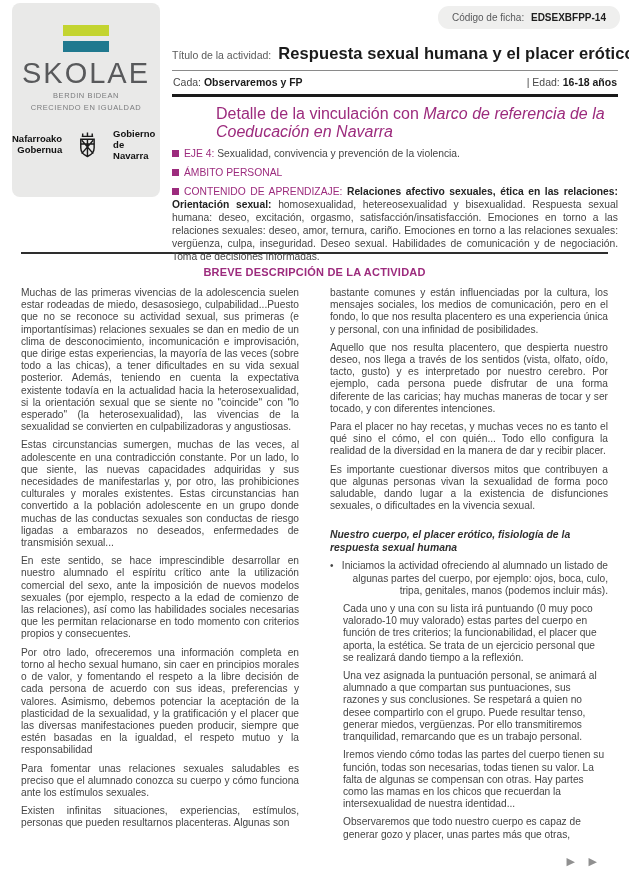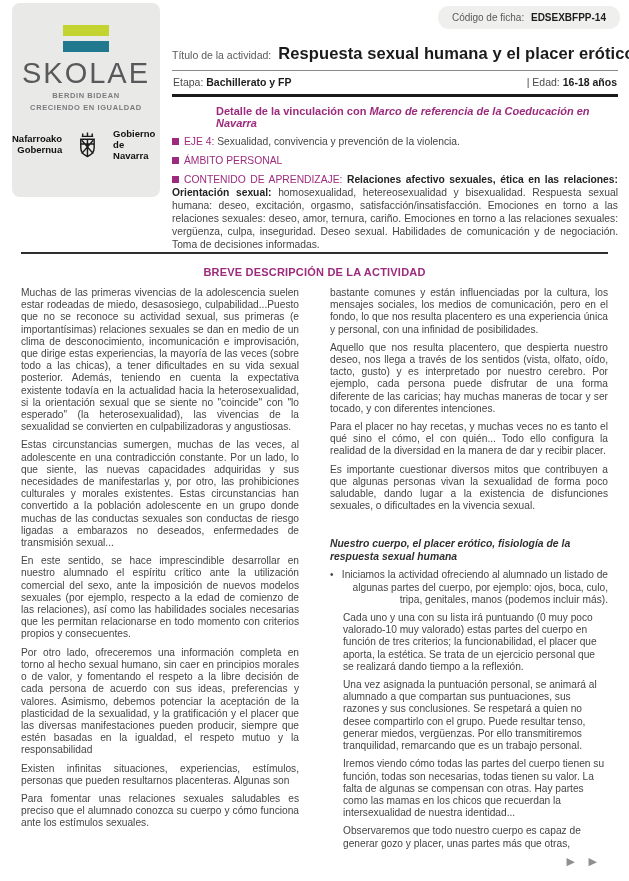--- a/index.html
+++ b/index.html
@@ -20,50 +20,50 @@
     background:#e9e9e8;border-radius:8px;text-align:center;
   }
   .bars{margin-top:22px;}
   .bar{display:block;margin:0 auto;width:46px;height:11px;}
   .bar.green{background:#c3d430;}
   .bar.teal{background:#20798f;margin-top:5px;}
   .skolae{
     margin-top:7px;font-size:29px;font-weight:500;color:#58595b;
     letter-spacing:2px;line-height:1;
   }
-  .tagline{font-size:7.5px;color:#7a7b7d;letter-spacing:0.6px;margin-top:3px;line-height:1.25;font-weight:bold;}
+  .tagline{font-size:7.5px;color:#7a7b7d;letter-spacing:0.6px;margin-top:3px;line-height:1.25;}
   .gov{display:flex;align-items:center;gap:14px;margin-top:16px;}
   .gov-text{font-size:9.5px;font-weight:bold;color:#111;line-height:1.15;}
   .gov-text.left{text-align:right;}
   .gov-text.right{text-align:left;}
   .head-right{position:absolute;left:172px;right:11px;top:44px;}
   .title-row{display:flex;align-items:baseline;gap:7px;white-space:nowrap;}
   .title-label{font-size:10.5px;color:#5a5a5a;}
   .page-title{font-size:16.5px;font-weight:bold;color:#1b1b1b;margin:0;letter-spacing:0.1px;}
   .rule-thin{border-top:1px solid #8a8a8a;margin-top:7px;}
   .meta-row{display:flex;justify-content:space-between;padding:5px 1px 6px;font-size:10.5px;color:#4a4a4a;}
   .meta-row strong{color:#1b1b1b;}
   .rule-thick{border-top:3px solid #1a1a1a;}
-  .vinc-heading{margin-top:8px;font-size:11px;font-weight:bold;color:#9c2b7d;padding-left:44px;}
+  .vinc-heading{margin-top:8px;font-size:16px;font-weight:normal;color:#9c2b7d;padding-left:44px;}
   .vinc-heading em{font-style:italic;}
   .vitem{margin-top:6px;font-size:10.3px;line-height:13px;color:#454545;}
   .vitem.justify{text-align:justify;}
   .sq{display:inline-block;width:7px;height:7px;background:#9c2b7d;margin-right:5px;}
   .vlabel{color:#9c2b7d;}
   .vitem strong{color:#242424;}
   
   .section-band{margin:0 21px;border-top:2px solid #2e2e2e;padding-top:12px;text-align:center;}
   .section-title{color:#9c2b7d;font-weight:bold;font-size:11px;letter-spacing:0.2px;}
   
   .columns{display:flex;gap:31px;margin:9px 21px 0;}
   .col{flex:1;min-width:0;font-size:10.2px;line-height:12.2px;color:#454545;text-align:justify;}
   .col p{margin:0 0 6px;}
   .subheading{
     font-size:10.4px;font-weight:bold;font-style:italic;color:#303030;
-    margin:26px 0 6px;text-align:left;line-height:12.5px;
+    margin:17px 0 6px;text-align:left;line-height:12.5px;
   }
   .bullet-row{display:flex;gap:5px;text-align:left;margin-bottom:6px;}
   .bullet-dot{flex:0 0 auto;font-size:10px;line-height:12.2px;}
   .bullet-row p{margin:0;text-align:right;}
   .col p.indent{margin-left:13px;text-align:left;}
   
   .arrows{
     position:absolute;right:27px;bottom:13px;color:#909090;font-size:11px;
     letter-spacing:5px;font-family:"DejaVu Sans",sans-serif;
   }
@@ -108,22 +108,22 @@
     </div>
 
     <div class="head-right">
       <div class="title-row">
         <span class="title-label">Título de la actividad:</span>
         <h1 class="page-title">Respuesta sexual humana y el placer erótico</h1>
       </div>
       <div class="rule-thin"></div>
       <div class="meta-row">
         <div>
-          <span>Etapa:</span>
-          <strong>Bachillerato y FP</strong>
+          <span>Cada:</span>
+          <strong>Observaremos y FP</strong>
         </div>
         <div>
           <span>| Edad:</span>
           <strong>16-18 años</strong>
         </div>
       </div>
       <div class="rule-thick"></div>
       <div class="vinc-heading">
         <span>Detalle de la vinculación con </span><em>Marco de referencia de la Coeducación en Navarra</em>
       </div>
@@ -144,22 +144,22 @@
   <div class="section-band">
     <div class="section-title">BREVE DESCRIPCIÓN DE LA ACTIVIDAD</div>
   </div>
 
   <div class="columns">
     <div class="col">
       <p>Muchas de las primeras vivencias de la adolescencia suelen estar rodeadas de miedo, desasosiego, culpabilidad...Puesto que no se reconoce su actividad sexual, sus primeras (e importantísimas) relaciones sexuales se dan en medio de un clima de desconocimiento, incomunicación e improvisación, que dirige estas experiencias, la mayoría de las veces (sobre todo a las chicas), a tener dificultades en su vida sexual posterior. Además, teniendo en cuenta la expectativa existente todavía en la actualidad hacia la heterosexualidad, si la orientación sexual que se siente no "coincide" con "lo esperado" (la heterosexualidad), las vivencias de la sexualidad se convierten en culpabilizadoras y angustiosas.</p>
       <p>Estas circunstancias sumergen, muchas de las veces, al adolescente en una contradicción constante. Por un lado, lo que siente, las nuevas capacidades adquiridas y sus necesidades de manifestarlas y, por otro, las prohibiciones culturales y morales existentes. Estas circunstancias han convertido a la población adolescente en un grupo donde muchas de las conductas sexuales son conductas de riesgo ligadas a embarazos no deseados, enfermedades de transmisión sexual...</p>
       <p>En este sentido, se hace imprescindible desarrollar en nuestro alumnado el espíritu crítico ante la utilización comercial del sexo, ante la imposición de nuevos modelos sexuales (por ejemplo, respecto a la edad de comienzo de las relaciones), así como las habilidades sociales necesarias que les permitan relacionarse en todo momento con criterios propios y consecuentes.</p>
       <p>Por otro lado, ofreceremos una información completa en torno al hecho sexual humano, sin caer en principios morales o de valor, y fomentando el respeto a la libre decisión de cada persona de acuerdo con sus ideas, preferencias y valores. Asimismo, debemos potenciar la aceptación de la plasticidad de la sexualidad, y la gratificación y el placer que las diversas manifestaciones pueden producir, siempre que estén basadas en la igualdad, el respeto mutuo y la responsabilidad</p>
+      <p>Para fomentar unas relaciones sexuales saludables es preciso que el alumnado conozca su cuerpo y cómo funciona ante los estímulos sexuales.</p>
       <p>Existen infinitas situaciones, experiencias, estímulos, personas que pueden resultarnos placenteras. Algunas son</p>
-      <p>Para fomentar unas relaciones sexuales saludables es preciso que el alumnado conozca su cuerpo y cómo funciona ante los estímulos sexuales.</p>
     </div>
     <div class="col">
       <p>bastante comunes y están influenciadas por la cultura, los mensajes sociales, los medios de comunicación, pero en el fondo, lo que nos resulta placentero es una experiencia única y personal, con una infinidad de posibilidades.</p>
       <p>Aquello que nos resulta placentero, que despierta nuestro deseo, nos llega a través de los sentidos (vista, olfato, oído, tacto, gusto) y es interpretado por nuestro cerebro. Por ejemplo, cada persona puede disfrutar de una forma diferente de las caricias; hay muchas maneras de tocar y ser tocado, y con diferentes intenciones.</p>
       <p>Para el placer no hay recetas, y muchas veces no es tanto el qué sino el cómo, el con quién... Todo ello configura la realidad de la diversidad en la manera de dar y recibir placer.</p>
       <p>Es importante cuestionar diversos mitos que contribuyen a que algunas personas vivan la sexualidad de forma poco saludable, dando lugar a la existencia de disfunciones sexuales, o dificultades en la vivencia sexual.</p>
       <h3 class="subheading">Nuestro cuerpo, el placer erótico, fisiología de la respuesta sexual humana</h3>
       <div class="bullet-row">
         <span class="bullet-dot">•</span>
         <p>Iniciamos la actividad ofreciendo al alumnado un listado de algunas partes del cuerpo, por ejemplo: ojos, boca, culo, tripa, genitales, manos (podemos incluir más).</p>

